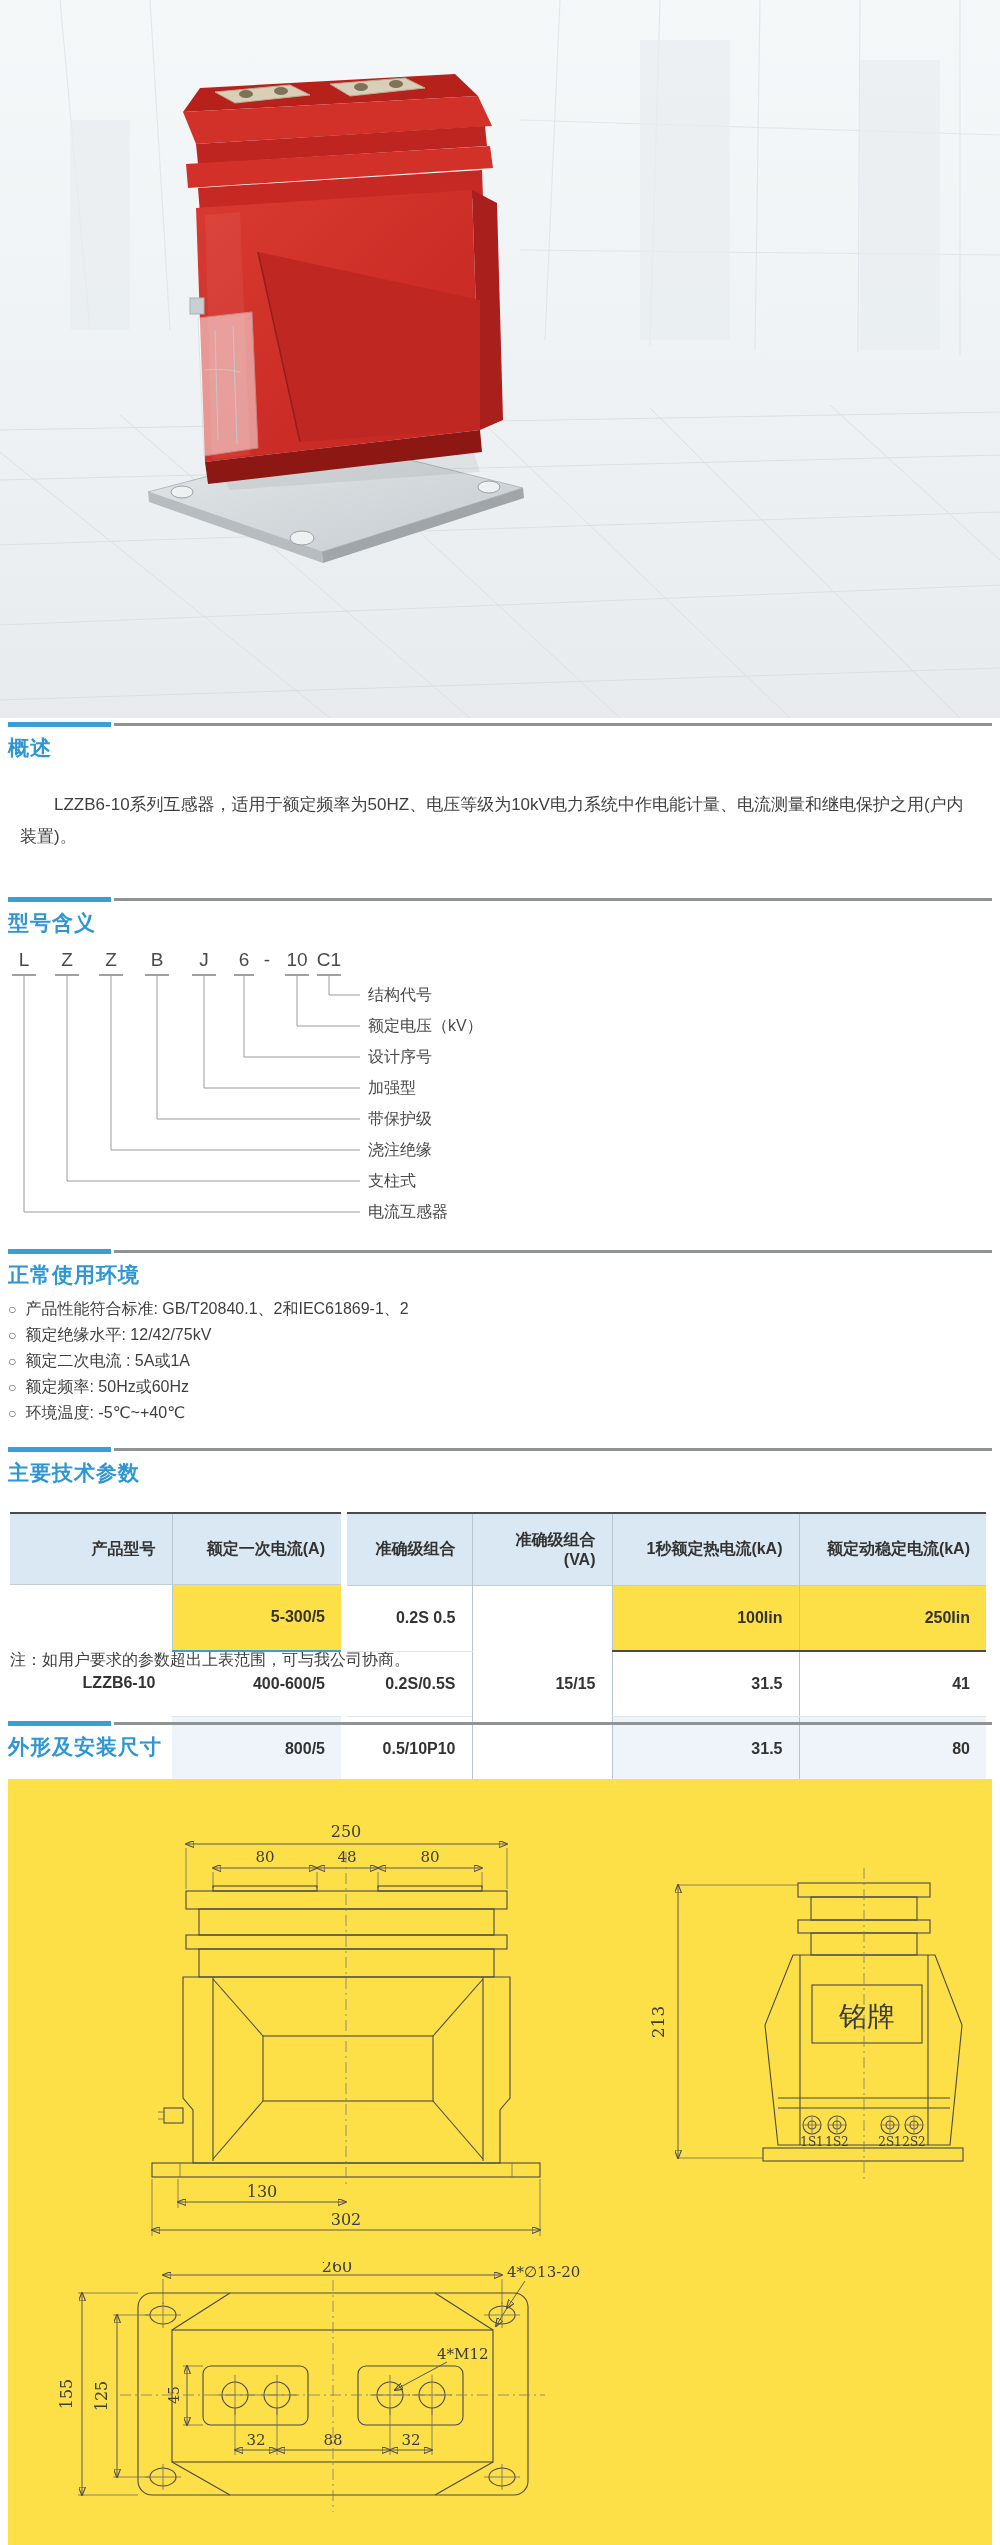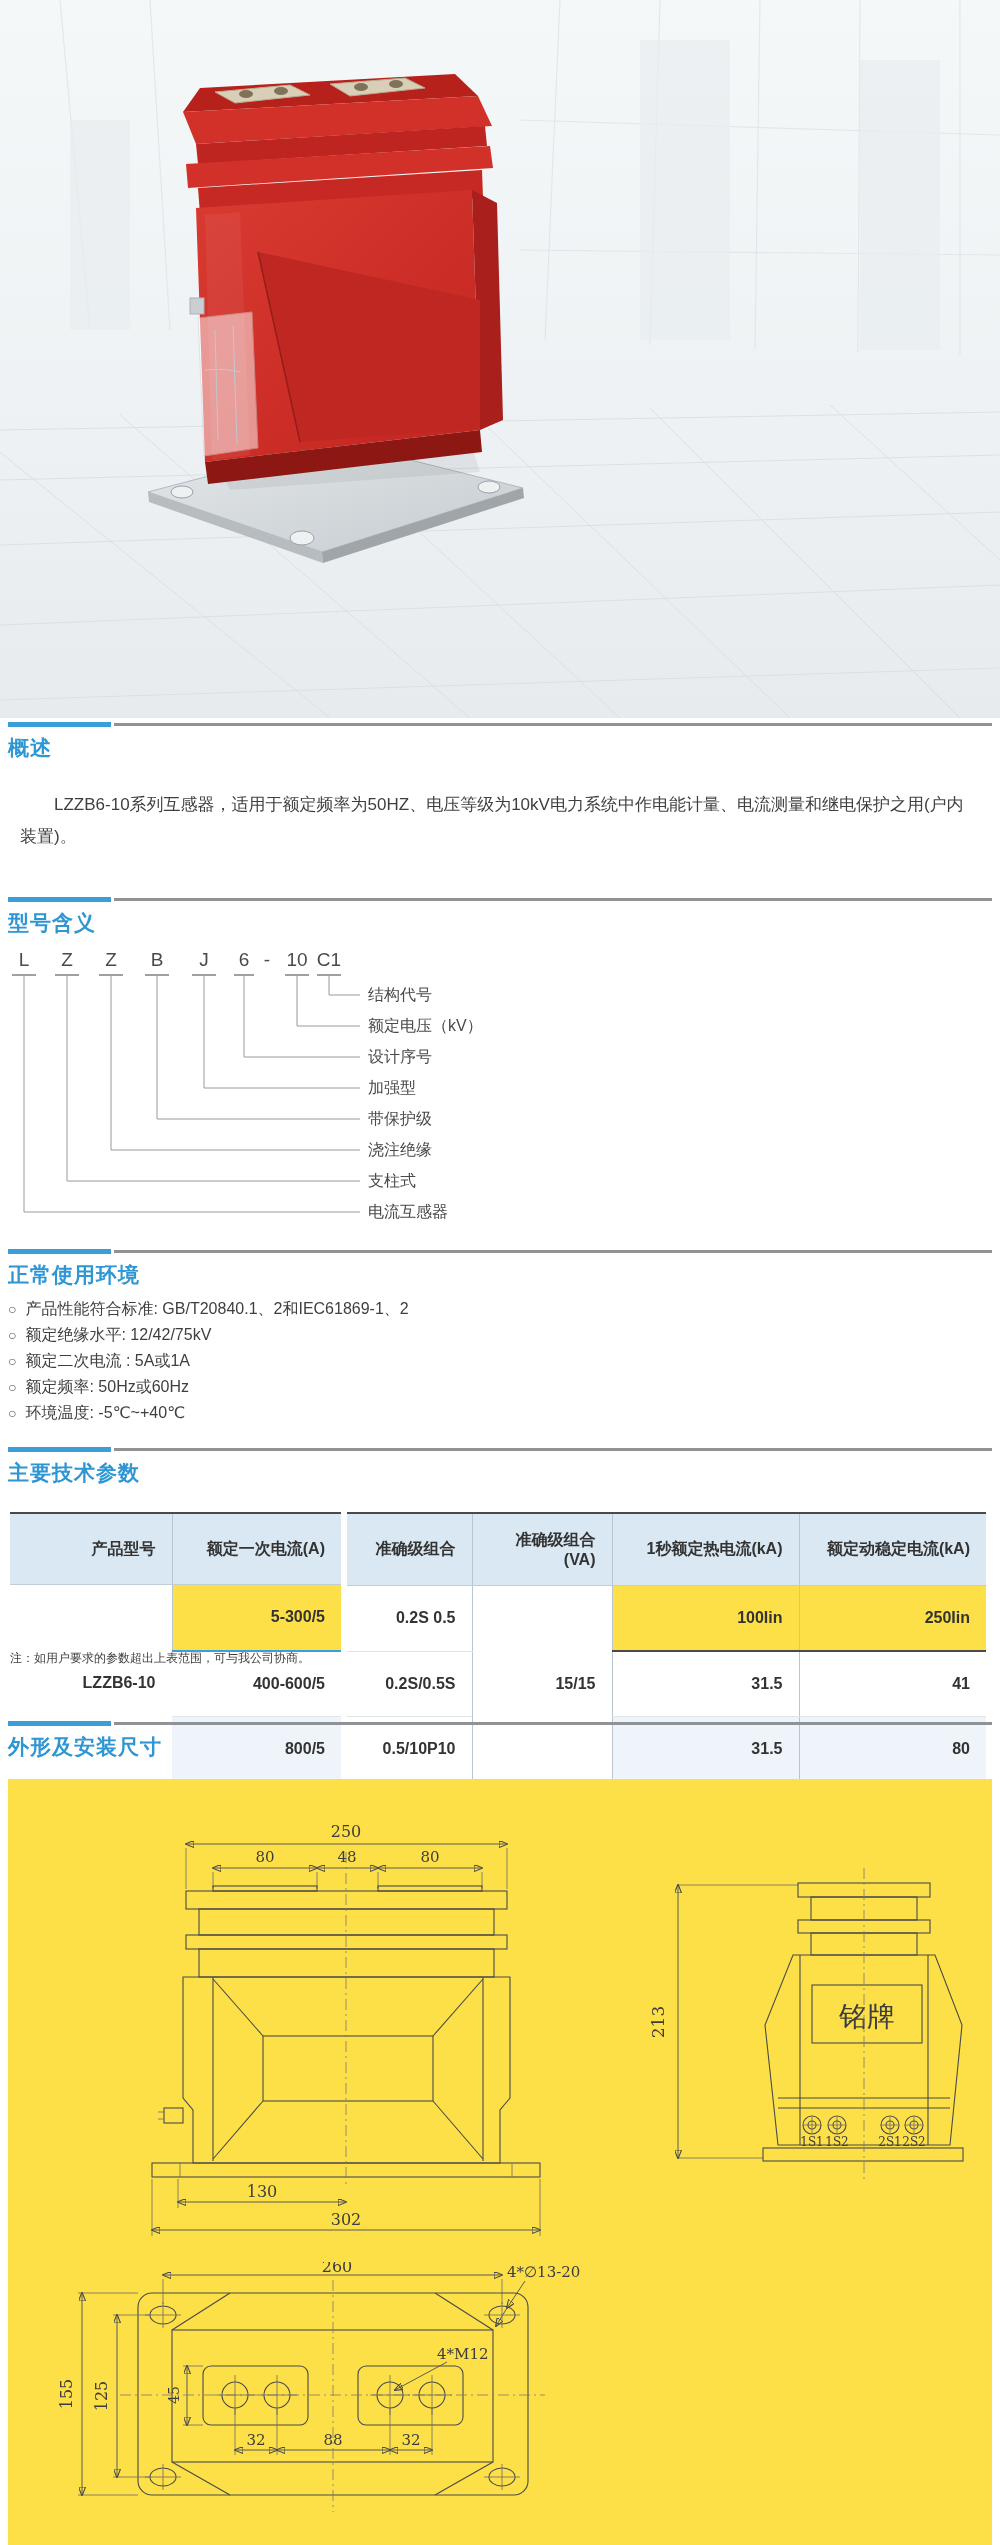--- a/index.html
+++ b/index.html
@@ -27,21 +27,21 @@
   .tbl th,.tbl td{border-left:1px solid #b9c6d0;text-align:right;vertical-align:middle;
       font-weight:bold;font-size:16px;color:#333;padding:16px;height:32px}
   .tbl th{background:#d9e8f3;height:38px;border-bottom:1px solid #c2ccd4}
   .tbl th:first-child,.tbl td:first-child{border-left:none}
   .tbl td{border-bottom:1px solid #dfe6ea}
   .gap6{width:6px}
   .cell-gray{background:#fde047}
   .cell-tint{background:#eef4f9}
   .blue-under{border-bottom:2px solid #3a9fd8 !important}
   .dark-under{border-bottom:2px solid #4a4a4a !important}
-  .note{position:absolute;left:10px;font-size:12px;color:#3f3f3f}
+  .note{position:absolute;left:10px;font-size:16px;color:#3f3f3f}
   
   .panel{position:absolute;left:8px;top:1779px;width:984px;height:766px;background:#fde047}
   .draw line,.draw path,.draw rect,.draw polygon,.draw polyline,.draw ellipse,.draw circle{
       stroke:#4a4a4a;stroke-width:1.1;fill:none}
   .draw .dim{stroke:#5a5a5a;stroke-width:1}
   .draw .thin{stroke:#6a6a6a;stroke-width:.8}
   .draw text{font-family:"DejaVu Serif","Liberation Serif",serif;fill:#3d3d3d;stroke:none}
   .draw .cline{stroke:#7a7a7a;stroke-width:.8;stroke-dasharray:11 4 2 4}
   
   .model svg text{fill:#4a4a4a;font-family:"Liberation Sans","DejaVu Sans",sans-serif}

